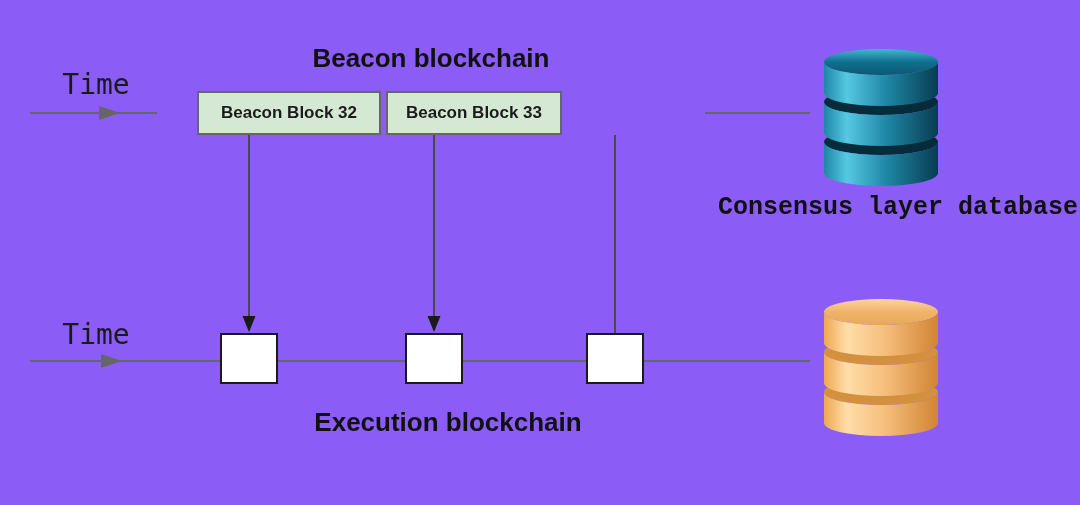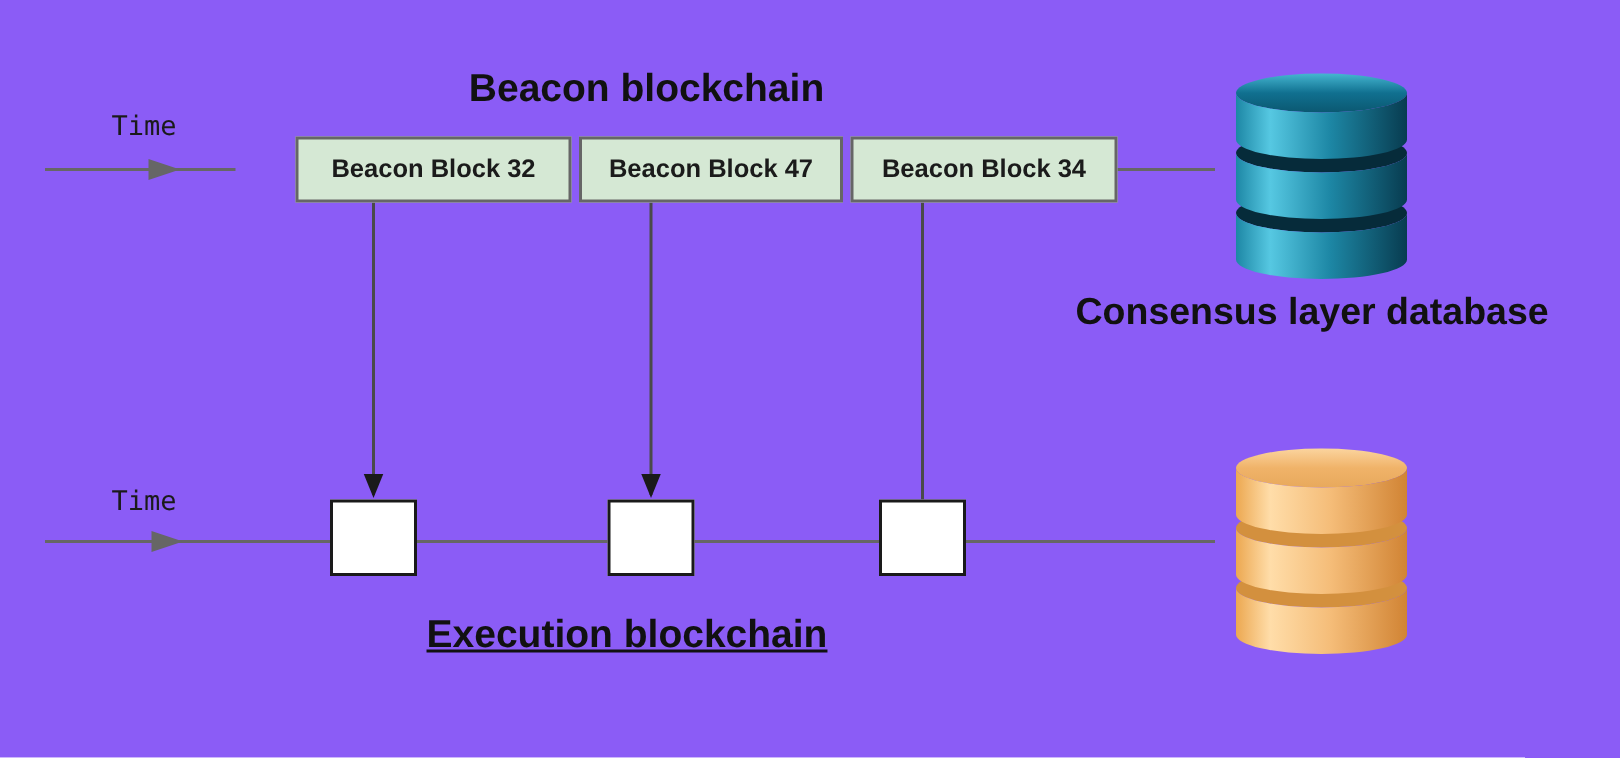--- a/index.html
+++ b/index.html
@@ -19,28 +19,28 @@
   .chain-title {
     position: absolute;
     width: 300px;
     text-align: center;
     font-size: 26px;
     font-weight: bold;
     color: var(--text, #111111);
     line-height: 28px;
   }
   .title-beacon { left: 281px; top: 44px; }
-  .title-execution { left: 268px; top: 408px; text-decoration: underline; }
+  .title-execution { left: 298px; top: 408px; }
   .time-label {
     position: absolute;
     left: 40px;
     width: 112px;
     text-align: center;
     font-family: "DejaVu Sans Mono", monospace;
-    font-size: 18px;
+    font-size: 28px;
     line-height: 30px;
     color: #1a1a1a;
   }
   .time-top { top: 70px; }
   .time-bottom { top: 320px; }
   .beacon-row {
     position: absolute;
     left: 157px;
     top: 91px;
     display: flex;
@@ -76,25 +76,26 @@
   .exec-square-3 { left: 586px; }
   .db-icon {
     position: absolute;
     left: 820px;
   }
   .db-icon-consensus { top: 47px; }
   .db-icon-execution { top: 297px; }
   .db-label {
     position: absolute;
     width: 361px;
-    text-align: left;
+    text-align: right;
     font-size: 25px;
     font-weight: bold;
     color: var(--text, #111111);
     line-height: 28px;
+    font-family: Liberation Mono, monospace;
   }
   .db-label-consensus { left: 717px; top: 194px; }
   .db-label-execution { left: 708px; top: 444px; }
   .conn { stroke: var(--line, #666666); stroke-width: 2; fill: none; }
   .conn-vertical { stroke: var(--vertical_line, #4a4a4a); }
   .head-time { fill: var(--line, #666666); stroke: none; }
   .head-down { fill: var(--arrow, #1a1a1a); stroke: none; }
 </style>
 </head>
 <body>
@@ -117,22 +118,21 @@
     <polygon class="head-down" points="434,332 427.5,316 440.5,316"></polygon>
     <line class="conn conn-vertical" x1="615" y1="135" x2="615" y2="333"></line>
   </svg>
 
   <div class="chain-title title-beacon">Beacon blockchain</div>
 
   <div class="time-label time-top">Time</div>
 
   <div class="beacon-row">
     <div class="beacon-block">Beacon Block 32</div>
-    <div class="beacon-block">Beacon Block 47</div>
-    <div class="beacon-block">Beacon Block 34</div>
+    <div class="beacon-block">Beacon Block 33</div>
   </div>
 
   <div class="time-label time-bottom">Time</div>
 
   <div class="exec-square exec-square-1"></div>
   <div class="exec-square exec-square-2"></div>
   <div class="exec-square exec-square-3"></div>
 
   <div class="chain-title title-execution">Execution blockchain</div>
 

